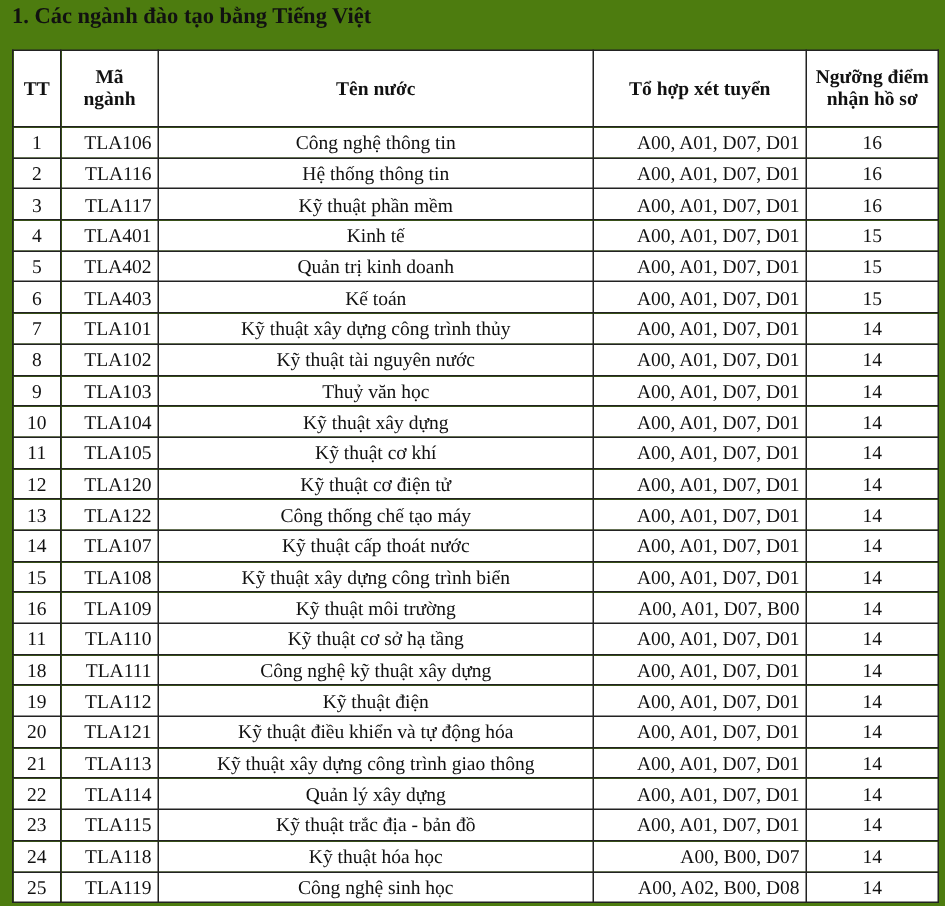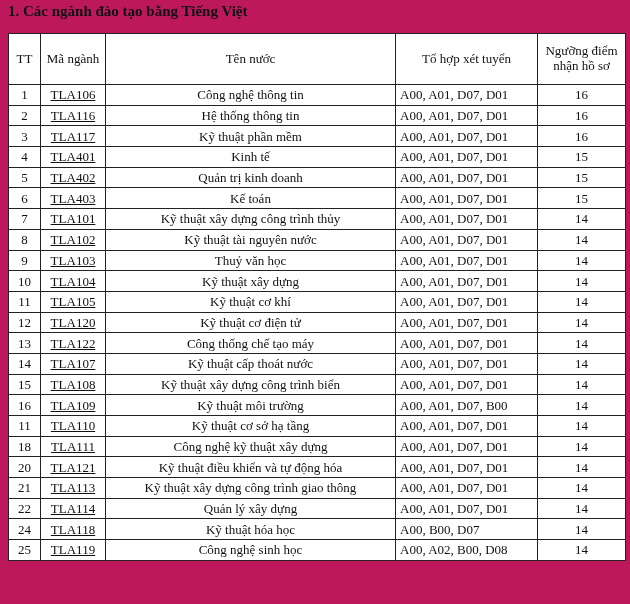--- a/index.html
+++ b/index.html
@@ -8,21 +8,21 @@
     background: #ffffff;
     width: 630px;
     height: 604px;
     font-family: "Liberation Serif", "DejaVu Serif", serif;
     color: #111111;
   }
   .page {
     position: relative;
     width: 630px;
     height: 604px;
-    background: #be185d;
+    background: #4d7c0f;
     overflow: hidden;
   }
   .doc-title {
     position: absolute;
     left: 8px;
     top: 3px;
     font-size: 15px;
     font-weight: bold;
     color: #111111;
     white-space: nowrap;
@@ -38,41 +38,41 @@
     color: #111111;
   }
   table.admissions th,
   table.admissions td {
     border: 1px solid #222222;
     padding: 0 4px;
     overflow: hidden;
     background: #ffffff;
   }
   table.admissions th {
-    font-weight: normal;
+    font-weight: bold;
     text-align: center;
     vertical-align: middle;
     height: 50px;
     font-size: 13px;
     line-height: 1.15;
   }
   table.admissions td {
     height: 19.7px;
     line-height: 1.0;
     white-space: nowrap;
   }
   col.c-tt     { width: 32px; }
   col.c-code   { width: 65px; }
   col.c-name   { width: 290px; }
   col.c-combo  { width: 142px; }
   col.c-thresh { width: 88px; }
   td.cell-tt     { text-align: center; }
-  td.cell-code   { text-align: center; text-decoration: underline; }
+  td.cell-code   { text-align: right; }
   td.cell-name   { text-align: center; padding-left: 7px; }
-  td.cell-combo  { text-align: left; }
+  td.cell-combo  { text-align: right; }
   td.cell-thresh { text-align: center; }
 </style>
 </head>
 <body>
 
 <div class="page">
 
   <div class="doc-title">1. Các ngành đào tạo bằng Tiếng Việt</div>
 
   <table class="admissions">
@@ -213,37 +213,51 @@
           <td class="cell-thresh">14</td>
         </tr>
         <tr>
           <td class="cell-tt">18</td>
           <td class="cell-code">TLA111</td>
           <td class="cell-name">Công nghệ kỹ thuật xây dựng</td>
           <td class="cell-combo">A00, A01, D07, D01</td>
           <td class="cell-thresh">14</td>
         </tr>
         <tr>
+          <td class="cell-tt">19</td>
+          <td class="cell-code">TLA112</td>
+          <td class="cell-name">Kỹ thuật điện</td>
+          <td class="cell-combo">A00, A01, D07, D01</td>
+          <td class="cell-thresh">14</td>
+        </tr>
+        <tr>
           <td class="cell-tt">20</td>
           <td class="cell-code">TLA121</td>
           <td class="cell-name">Kỹ thuật điều khiển và tự động hóa</td>
           <td class="cell-combo">A00, A01, D07, D01</td>
           <td class="cell-thresh">14</td>
         </tr>
         <tr>
           <td class="cell-tt">21</td>
           <td class="cell-code">TLA113</td>
           <td class="cell-name">Kỹ thuật xây dựng công trình giao thông</td>
           <td class="cell-combo">A00, A01, D07, D01</td>
           <td class="cell-thresh">14</td>
         </tr>
         <tr>
           <td class="cell-tt">22</td>
           <td class="cell-code">TLA114</td>
           <td class="cell-name">Quản lý xây dựng</td>
+          <td class="cell-combo">A00, A01, D07, D01</td>
+          <td class="cell-thresh">14</td>
+        </tr>
+        <tr>
+          <td class="cell-tt">23</td>
+          <td class="cell-code">TLA115</td>
+          <td class="cell-name">Kỹ thuật trắc địa - bản đồ</td>
           <td class="cell-combo">A00, A01, D07, D01</td>
           <td class="cell-thresh">14</td>
         </tr>
         <tr>
           <td class="cell-tt">24</td>
           <td class="cell-code">TLA118</td>
           <td class="cell-name">Kỹ thuật hóa học</td>
           <td class="cell-combo">A00, B00, D07</td>
           <td class="cell-thresh">14</td>
         </tr>

